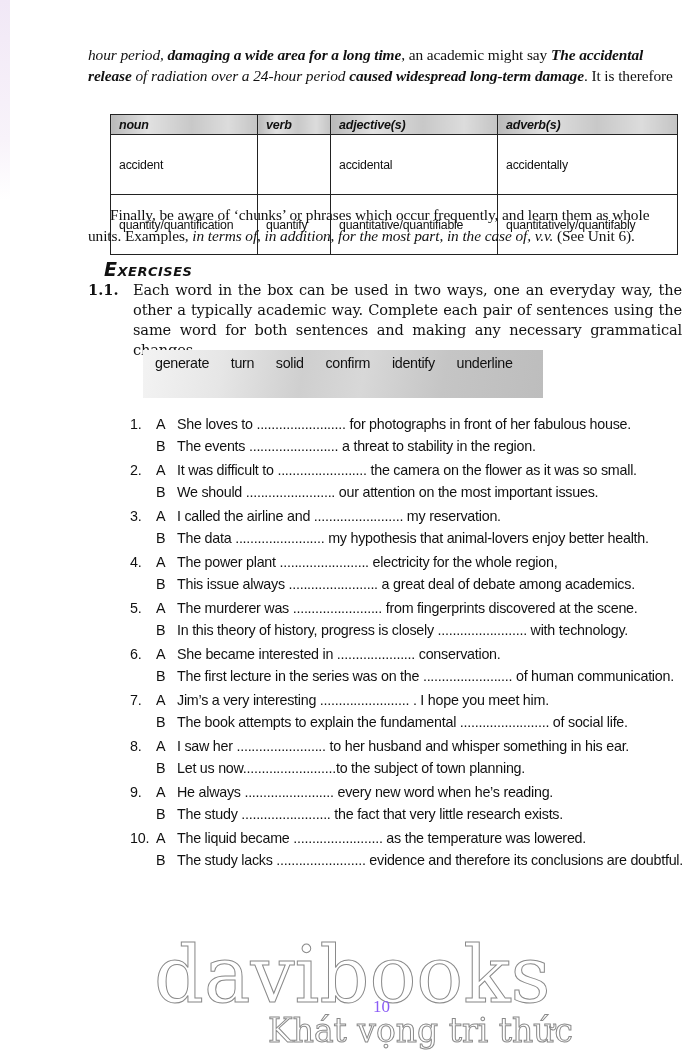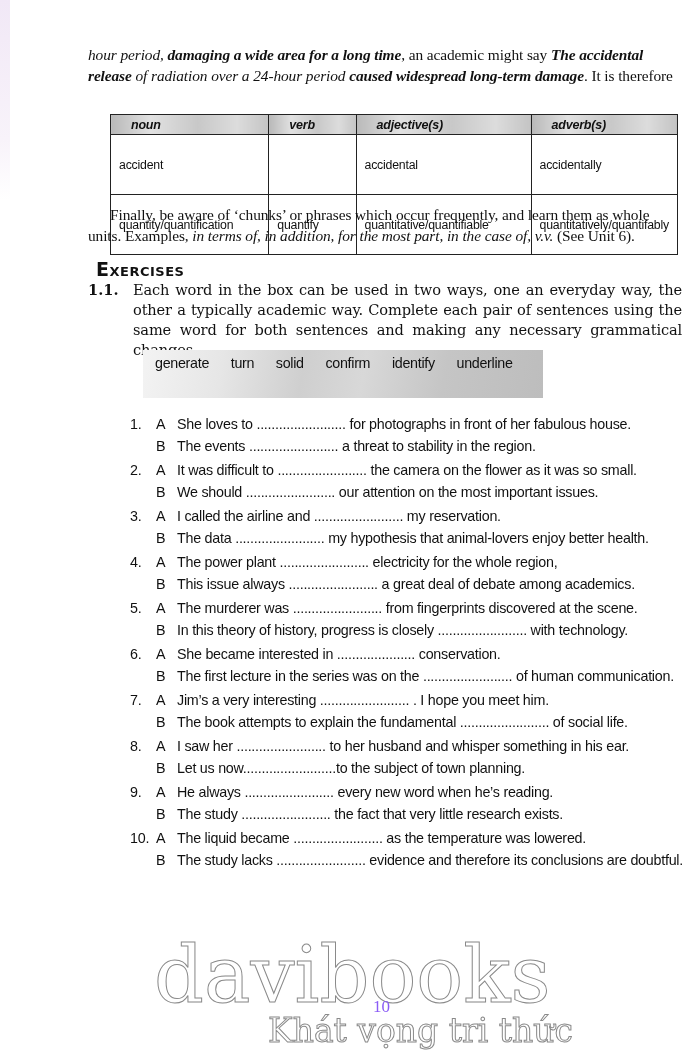--- a/index.html
+++ b/index.html
@@ -22,30 +22,30 @@
 
   table.forms {
     position: absolute; left: 22px; top: 70px; width: 568px;
     border-collapse: collapse; font-family: "Liberation Sans", sans-serif; font-size: 12.3px;
   }
   table.forms td, table.forms th {
     border: 1.5px solid #222; padding: 19px 8px; height: 21px; text-align: left; font-weight: normal;
     letter-spacing: -0.2px;
   }
   table.forms th {
-    height: 17px; padding: 1px 20px;
+    height: 17px; padding: 1px 8px;
     background: linear-gradient(90deg, #b9b9b9 0%, #e1e1e1 25%, #c8c8c8 55%, #dcdcdc 80%, #c4c4c4 100%);
     font-weight: bold; font-style: italic; font-size: 12.5px;
   }
 
   .finally { position: absolute; left: 0; top: 160px; width: 592px; text-indent: 22px; }
 
   .ex-heading {
-    position: absolute; left: 8px; top: 214px;
-    font-family: "DejaVu Sans", sans-serif; font-weight: bold; font-size: 19px;
+    position: absolute; left: 16px; top: 214px;
+    font-family: "DejaVu Sans", sans-serif; font-weight: bold; font-style: italic; font-size: 19px;
     letter-spacing: 0.5px; font-variant: small-caps;
   }
 
   .instr {
     position: absolute; left: 0; top: 236px; width: 594px;
     font-family: "DejaVu Serif", serif; font-size: 14.6px; line-height: 20px;
   }
   .instr .num { position: absolute; left: 0; top: 0; font-weight: bold; text-align: right; }
   .instr .txt { margin-left: 45px; text-align: justify; letter-spacing: -0.15px; }
 

